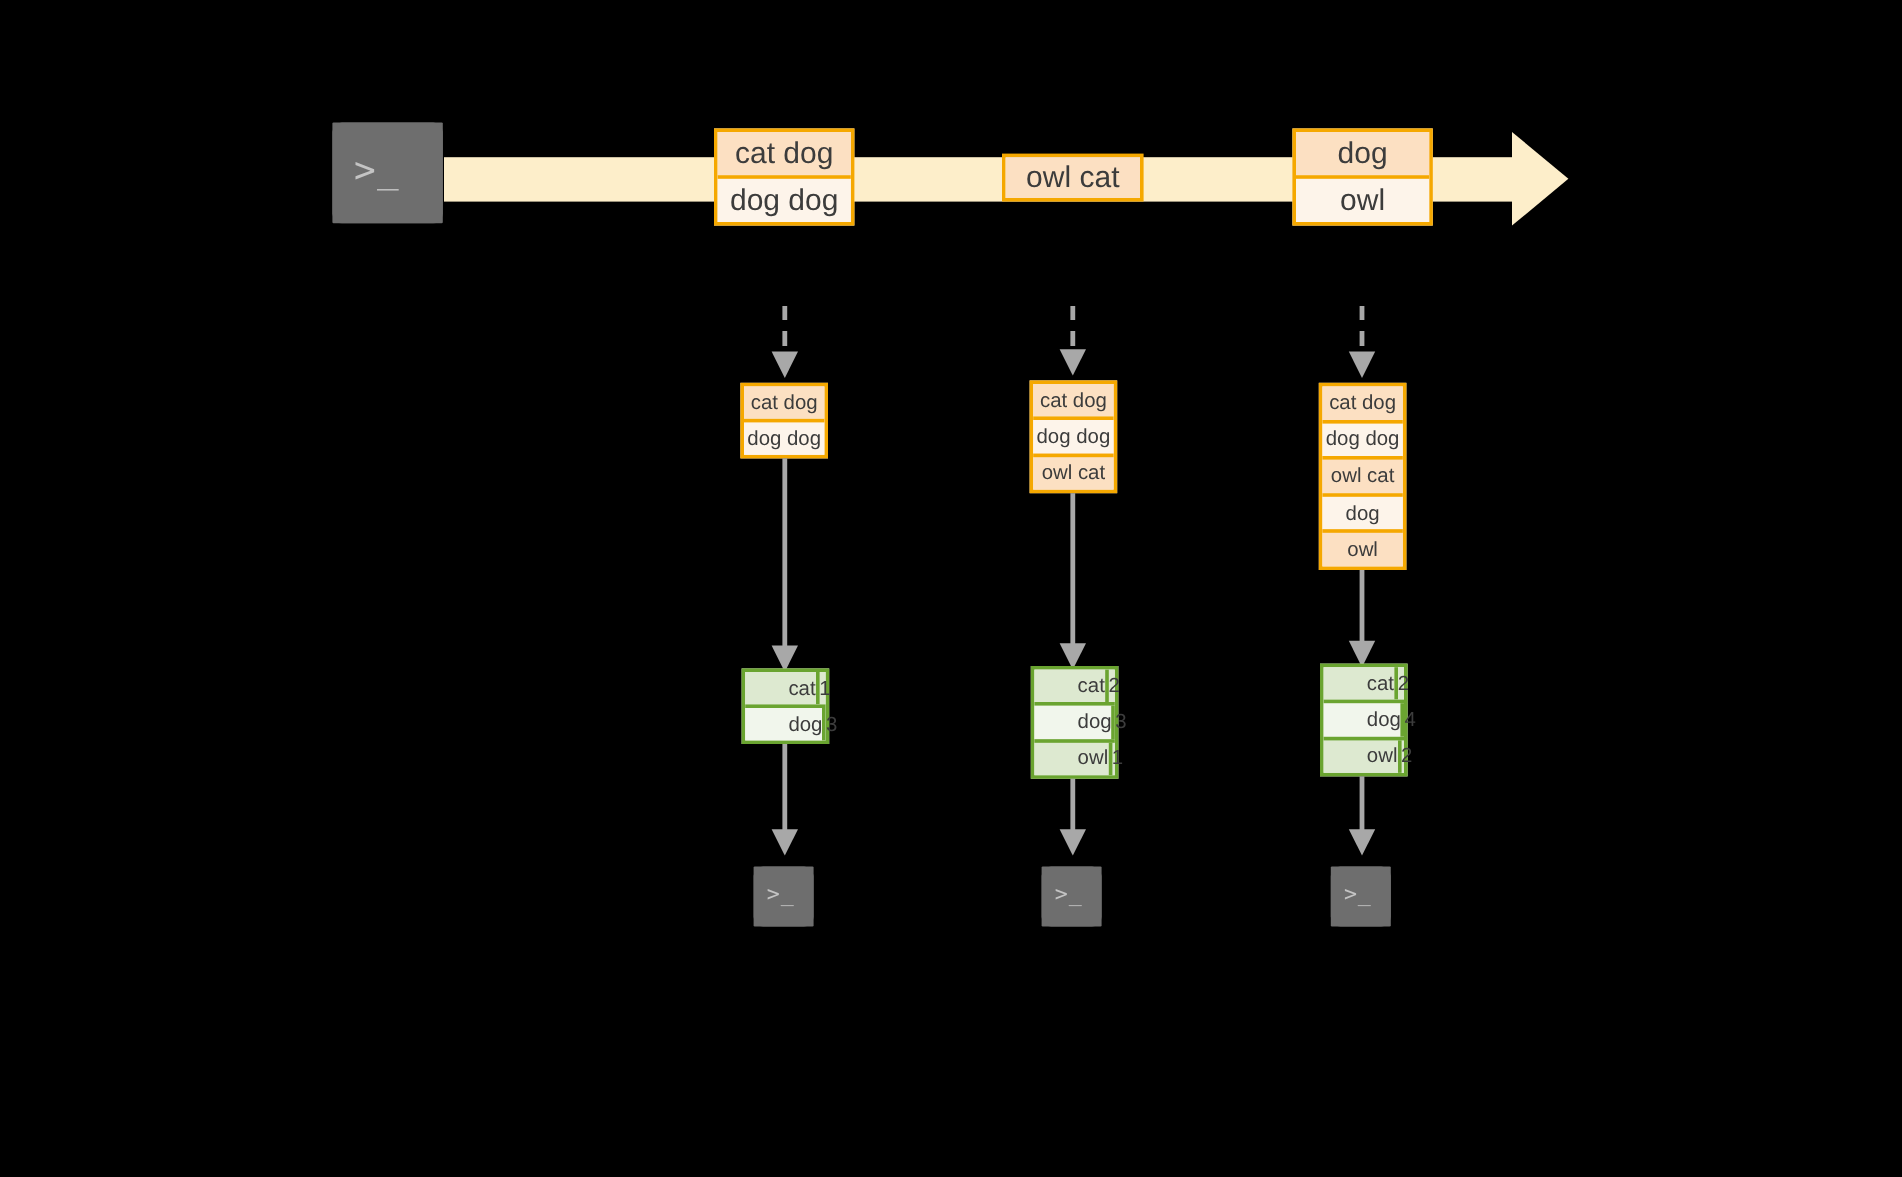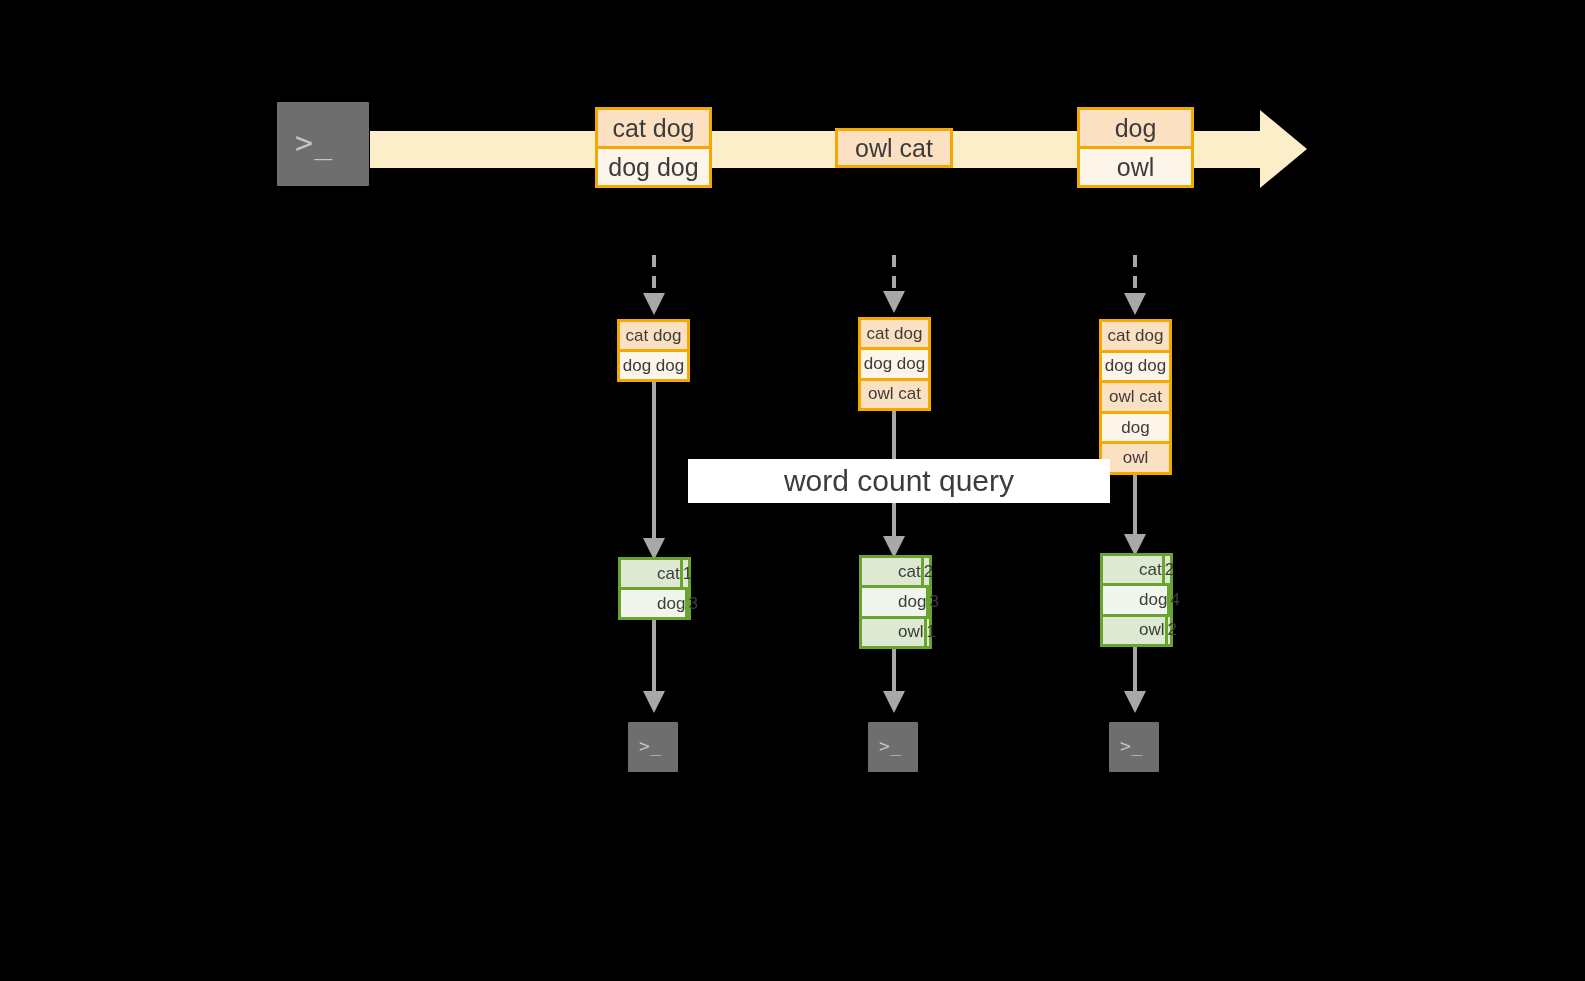--- a/index.html
+++ b/index.html
@@ -281,15 +281,14 @@
 
   <div class="vline" style="left:1133px; top:647px; height:48px;"></div>
   <div class="vhead" style="left:1124px; top:691px;"></div>
 
   <div class="terminal" style="left:1100px; top:713px; width:68px; height:68px;">
     <div class="terminal-hatch"></div>
     <div class="terminal-inner"></div>
     <div class="prompt" style="left:11px; top:15px; font-size:18px;">&gt;_</div>
   </div>
 
-  <div class="label-band" style="left:688px; top:459px; width:422px; height:44px;">word count query</div>
 
 </div>
 
 </body></html>

